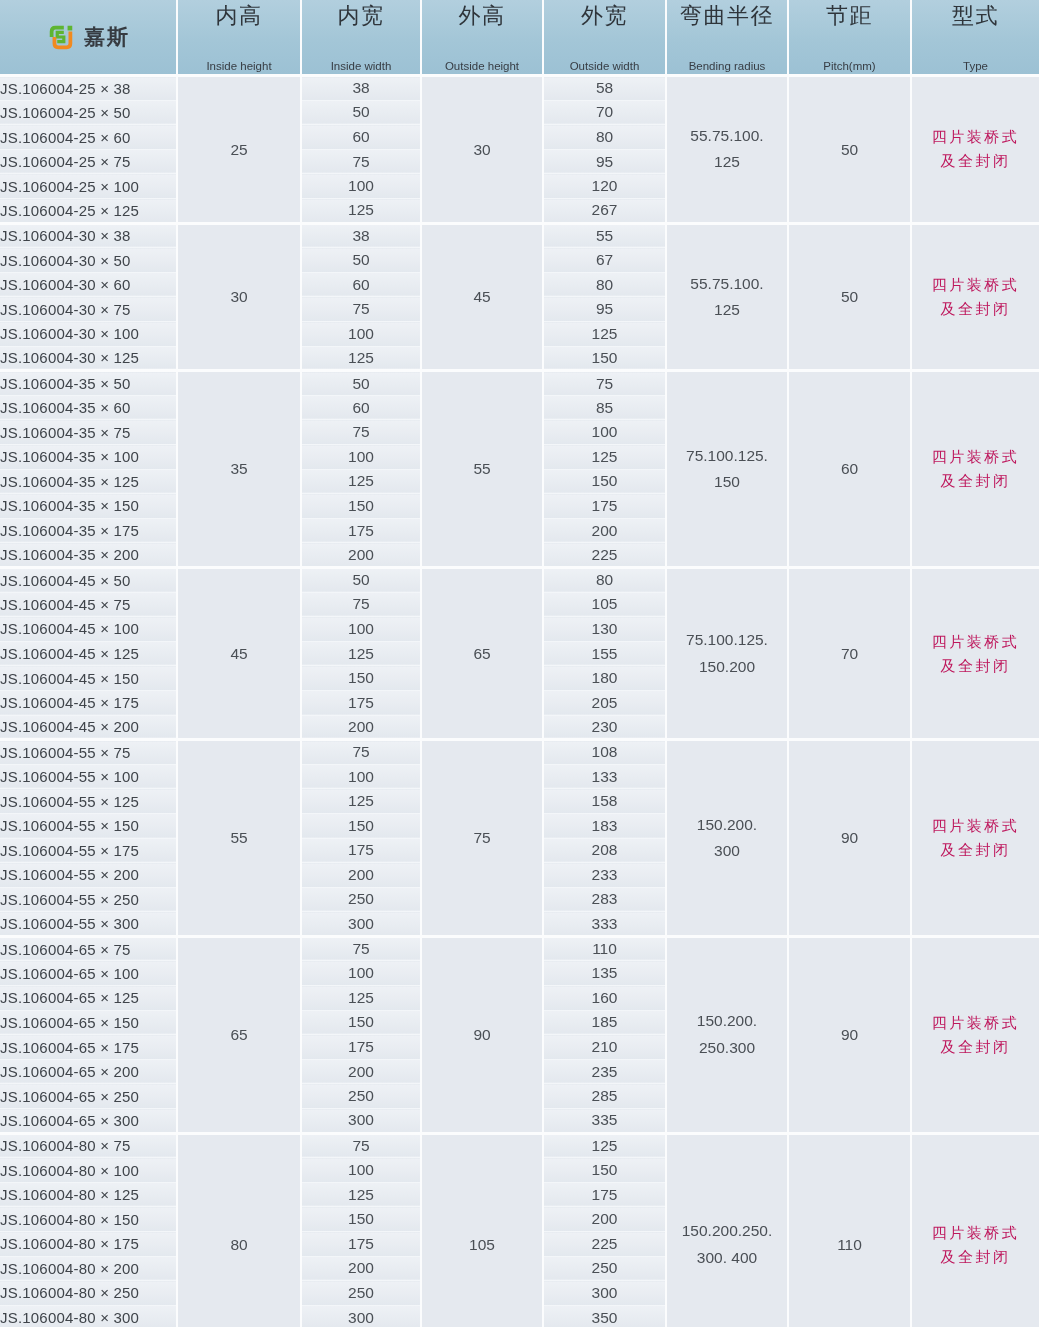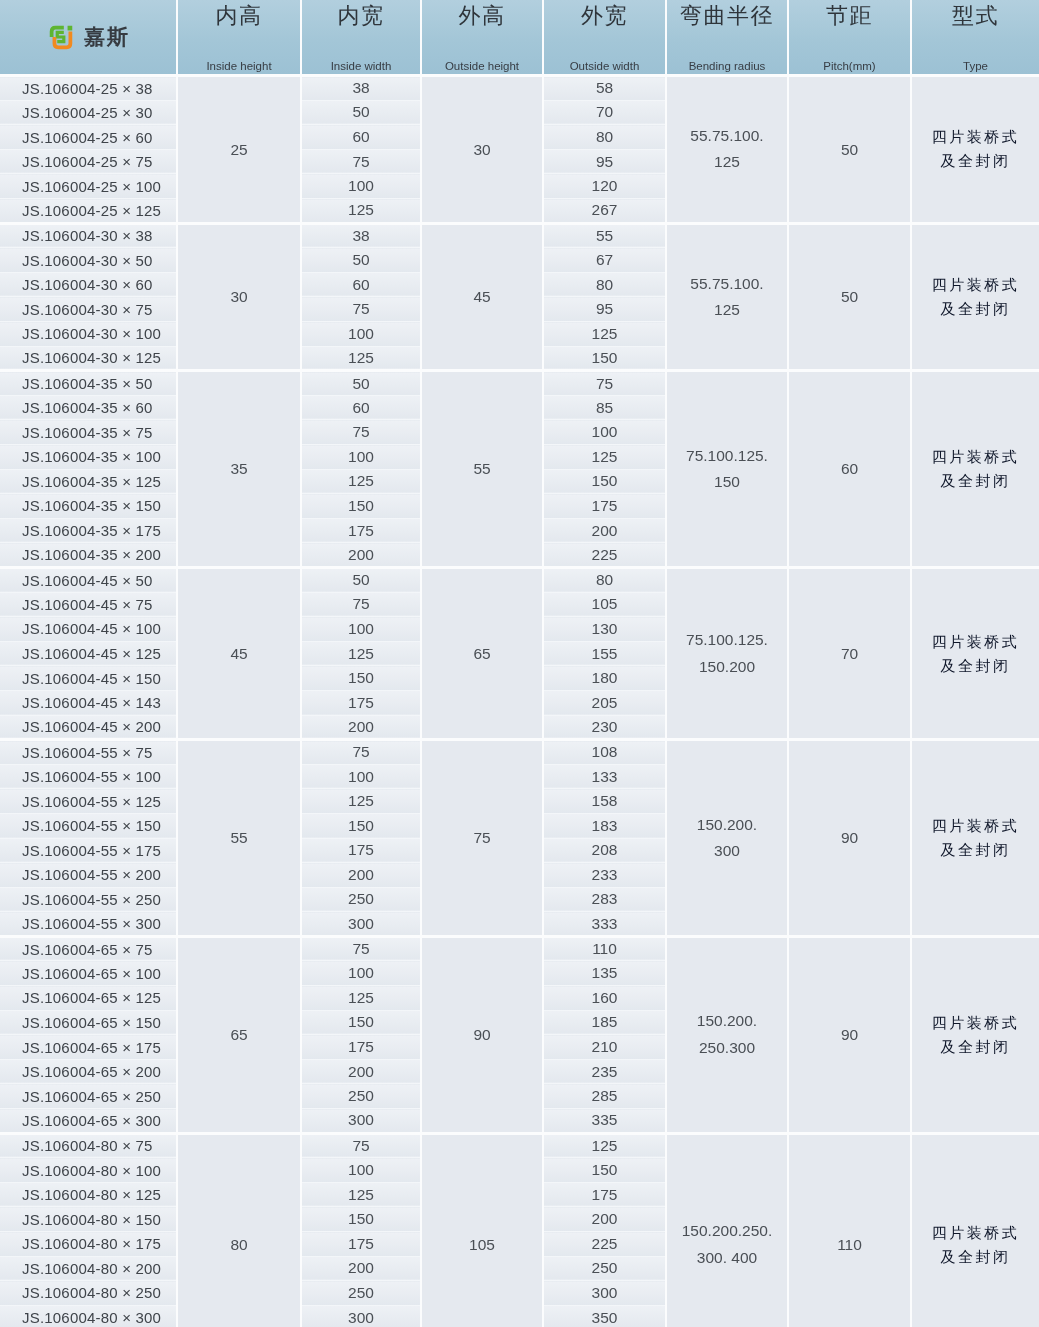--- a/index.html
+++ b/index.html
@@ -72,21 +72,21 @@
     border-left: 2px solid #fbfcfd;
     vertical-align: middle;
     color: #474c52;
   }
   tbody td:first-child { border-left: none; }
 
   td.model {
     background: linear-gradient(180deg, #eef1f5 0%, #e3e8ee 100%);
     border-top: 1px solid #f3f6f9;
     text-align: left;
-    padding-left: 22px;
+    padding-left: 0;
     font-size: 15px;
     color: #3f444a;
     letter-spacing: 0.2px;
     white-space: nowrap;
   }
   td.stripe {
     background: linear-gradient(180deg, #eef1f5 0%, #e3e8ee 100%);
     border-top: 1px solid #f3f6f9;
     text-align: center;
     font-size: 15.5px;
@@ -96,21 +96,21 @@
     background: #e5e9ef;
     text-align: center;
     font-size: 15.5px;
     color: #4a4f55;
     line-height: 1.65;
   }
   tr.group-first td { border-top: 3px solid #fbfcfd; }
   td.type-cell div {
     font-size: 15px;
     letter-spacing: 2.5px;
-    color: #0f172a;
+    color: #be185d;
     line-height: 1.6;
   }
   td.radius-cell div { line-height: 1.7; }
   .bottom-strip { height: 3px; background: #fbfcfd; }
 </style>
 </head>
 <body>
 
 <div class="page">
   <table class="spec">
@@ -178,21 +178,21 @@
             <div>55.75.100.</div>
             <div>125</div>
           </td>
           <td class="merged" rowspan="6">50</td>
           <td class="merged type-cell" rowspan="6">
             <div>四片装桥式</div>
             <div>及全封闭</div>
           </td>
         </tr>
         <tr>
-          <td class="model">JS.106004-25 × 30</td>
+          <td class="model">JS.106004-25 × 50</td>
           <td class="stripe">50</td>
           <td class="stripe">70</td>
         </tr>
         <tr>
           <td class="model">JS.106004-25 × 60</td>
           <td class="stripe">60</td>
           <td class="stripe">80</td>
         </tr>
         <tr>
           <td class="model">JS.106004-25 × 75</td>
@@ -331,21 +331,21 @@
           <td class="model">JS.106004-45 × 125</td>
           <td class="stripe">125</td>
           <td class="stripe">155</td>
         </tr>
         <tr>
           <td class="model">JS.106004-45 × 150</td>
           <td class="stripe">150</td>
           <td class="stripe">180</td>
         </tr>
         <tr>
-          <td class="model">JS.106004-45 × 143</td>
+          <td class="model">JS.106004-45 × 175</td>
           <td class="stripe">175</td>
           <td class="stripe">205</td>
         </tr>
         <tr>
           <td class="model">JS.106004-45 × 200</td>
           <td class="stripe">200</td>
           <td class="stripe">230</td>
         </tr>
         <tr class="group-first">
           <td class="model">JS.106004-55 × 75</td>

